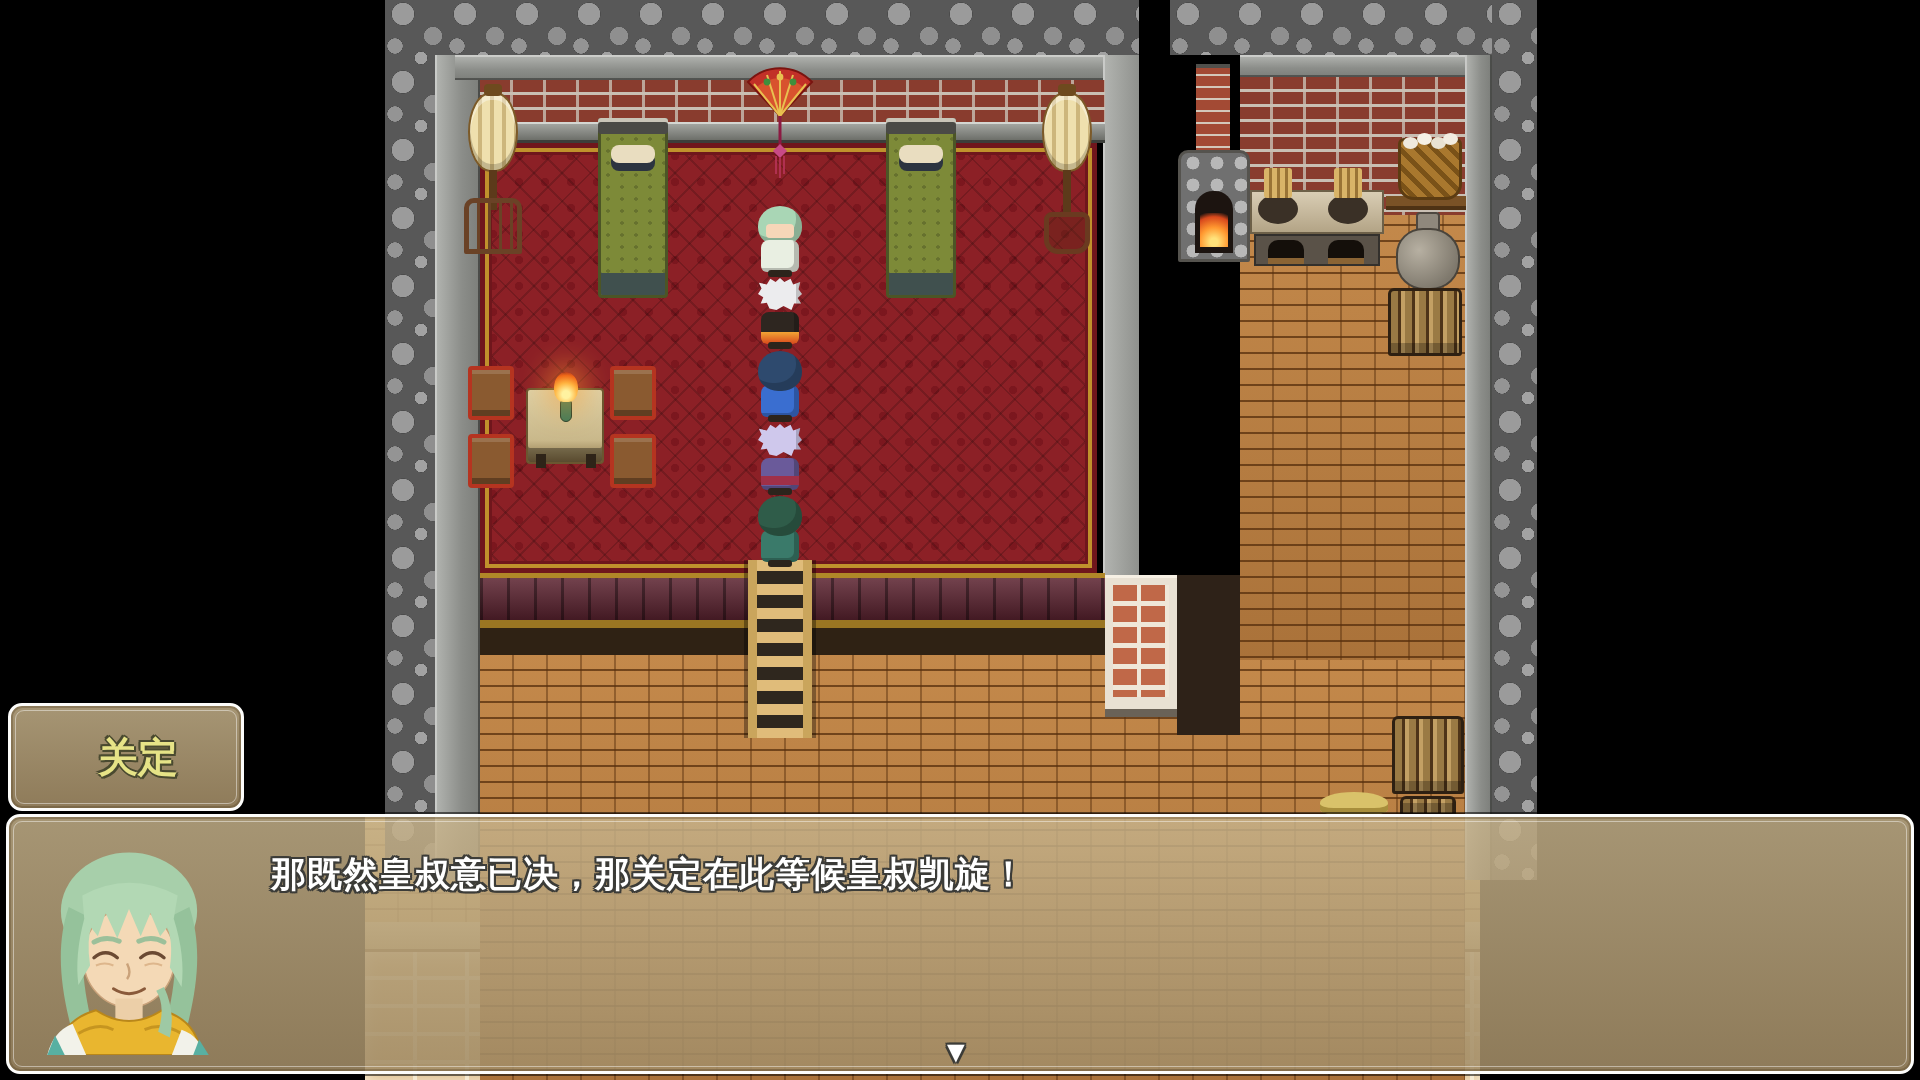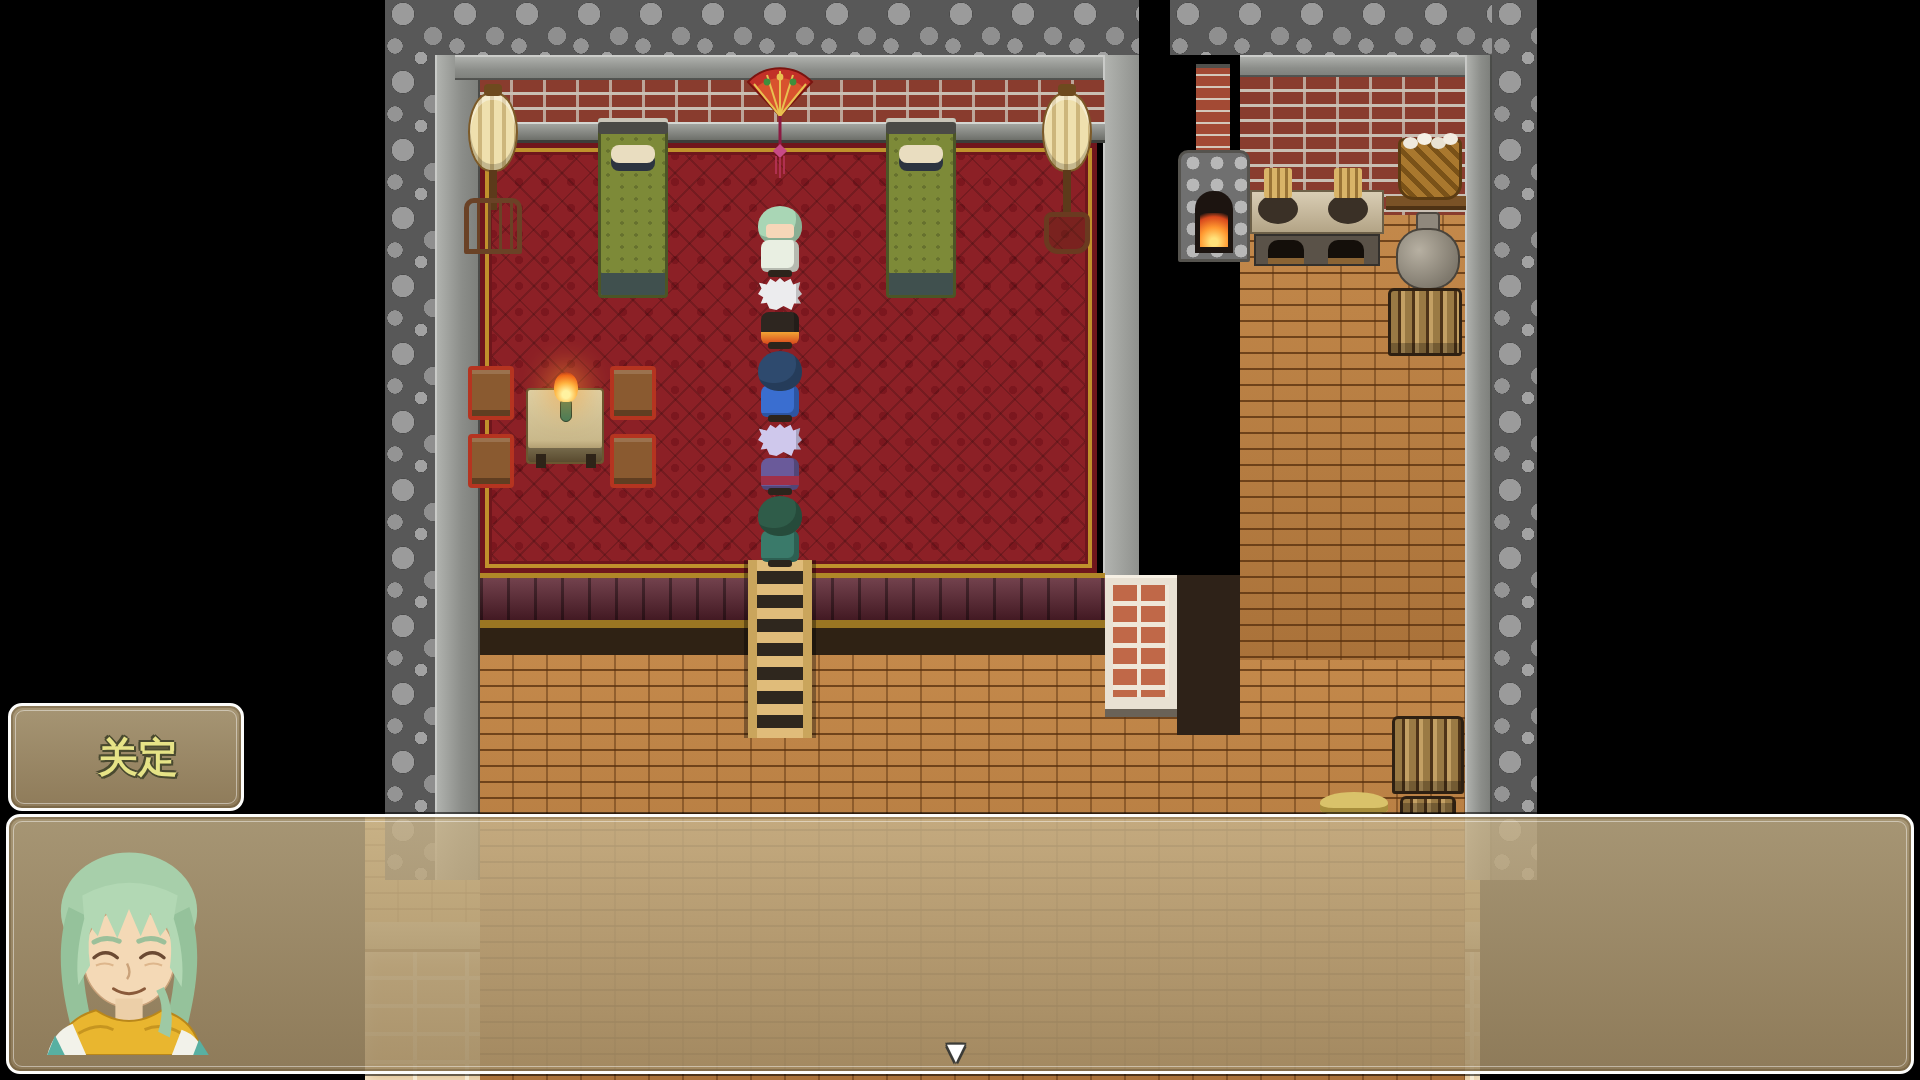--- a/index.html
+++ b/index.html
@@ -303,17 +303,18 @@
         <path d="M18,222 Q22,186 58,176 Q92,198 126,176 Q162,186 166,222 Z" fill="#e9b62f" stroke="#b9871a" stroke-width="2"></path>
         <path d="M40,200 Q60,188 76,196 M108,196 Q126,188 146,200" stroke="#c69520" stroke-width="3" fill="none"></path>
         <path d="M8,222 Q14,198 34,190 L48,222 Z" fill="#f2f2ea"></path>
         <path d="M8,222 L16,202 L26,222 Z" fill="#58b0a2"></path>
         <path d="M136,222 L146,196 Q164,202 170,222 Z" fill="#f2f2ea"></path>
         <path d="M158,222 L164,206 L174,222 Z" fill="#58b0a2"></path>
         <path d="M128,152 Q140,178 134,204 L122,198 Q130,172 120,156 Z" fill="#9ec9a4"></path>
       </svg>
     </div>
 
+    <div class="uitext" style="left:262px;top:32px;width:1600px;font-size:35px;line-height:50px;letter-spacing:1px;">那既然皇叔意已决，那关定在此等候皇叔凯旋！</div>
 
     <div class="uitext" style="left:932px;top:218px;font-size:30px;">▼</div>
   </div>
 
 </div>
 
 </body></html>

